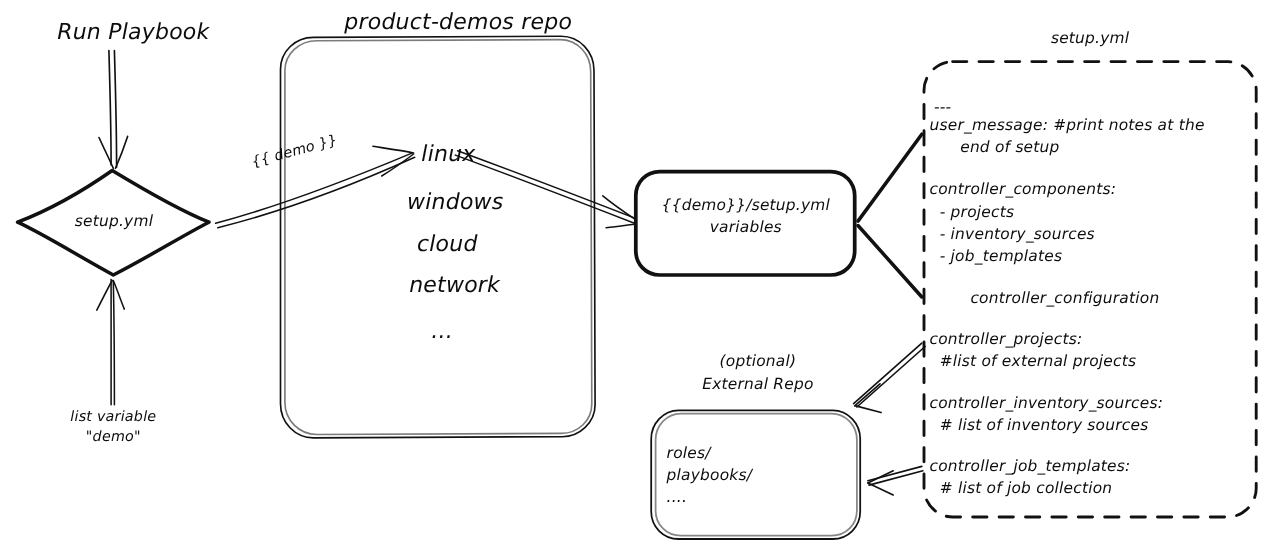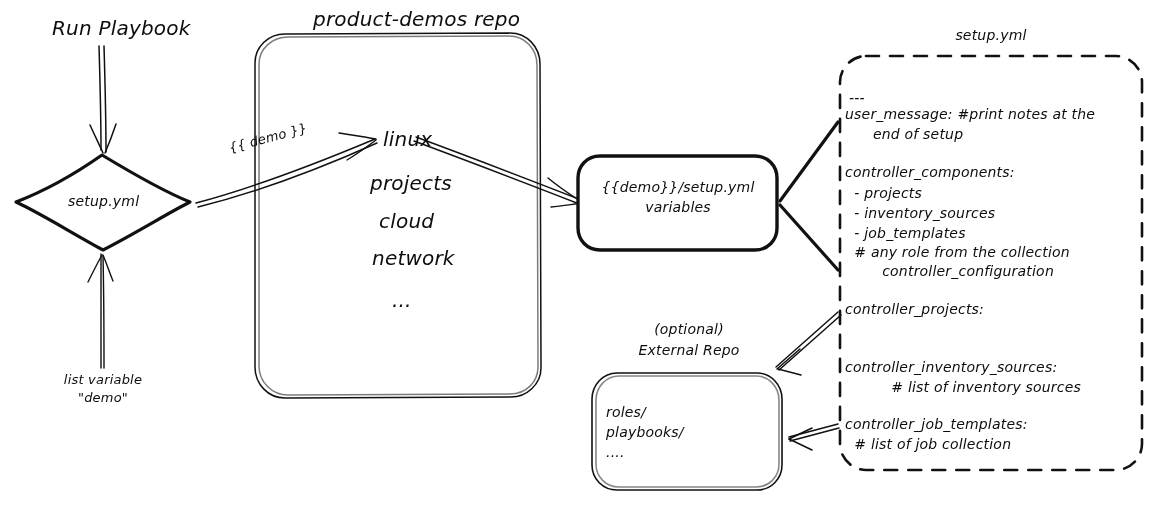--- a/index.html
+++ b/index.html
@@ -105,21 +105,21 @@
   <div class="lbl t15 center" style="left:52px;top:15px;width:110px;">Run Playbook</div>
 
   <div class="lbl t14" style="left:68px;top:192px;">setup.yml</div>
 
   <div class="lbl t13 center" style="left:42px;top:371px;width:122px;">list variable</div>
   <div class="lbl t13 center" style="left:42px;top:389px;width:122px;">"demo"</div>
 
   <div class="lbl t15 center" style="left:313px;top:6px;width:185px;">product-demos repo</div>
 
   <div class="lbl t15" style="left:383px;top:126px;">linux</div>
-  <div class="lbl t15" style="left:370px;top:170px;">projects</div>
+  <div class="lbl t15" style="left:370px;top:170px;">windows</div>
   <div class="lbl t15" style="left:379px;top:208px;">cloud</div>
   <div class="lbl t15" style="left:372px;top:245px;">network</div>
   <div class="lbl t15" style="left:392px;top:287px;">...</div>
 
   <div class="lbl t13" style="left:227px;top:140px;transform:rotate(-15deg);transform-origin:left top;">{{ demo }}</div>
 
   <div class="lbl t14 center" style="left:588px;top:198px;width:180px;">variables</div>
   <div class="lbl t14 center" style="left:588px;top:178px;width:180px;">{{demo}}/setup.yml</div>
 
   <div class="lbl t14 center" style="left:614px;top:320px;width:150px;">(optional)</div>
@@ -131,21 +131,21 @@
 
   <div class="lbl t14 center" style="left:921px;top:26px;width:140px;">setup.yml</div>
 
   <div class="lbl t14" style="left:849px;top:89px;">---</div>
   <div class="lbl t14" style="left:845px;top:105px;">user_message: #print notes at the</div>
   <div class="lbl t14" style="left:845px;top:125px;">      end of setup</div>
   <div class="lbl t14" style="left:845px;top:163px;">controller_components:</div>
   <div class="lbl t14" style="left:845px;top:184px;">  - projects</div>
   <div class="lbl t14" style="left:845px;top:204px;">  - inventory_sources</div>
   <div class="lbl t14" style="left:845px;top:224px;">  - job_templates</div>
-  <div class="lbl t14" style="left:845px;top:243px;">  # any role from the collection</div>
   <div class="lbl t14" style="left:845px;top:262px;">        controller_configuration</div>
   <div class="lbl t14" style="left:845px;top:300px;">controller_projects:</div>
+  <div class="lbl t14" style="left:845px;top:320px;">  #list of external projects</div>
   <div class="lbl t14" style="left:845px;top:358px;">controller_inventory_sources:</div>
-  <div class="lbl t14" style="left:882px;top:378px;text-align:right;">  # list of inventory sources</div>
+  <div class="lbl t14" style="left:845px;top:378px;text-align:right;">  # list of inventory sources</div>
   <div class="lbl t14" style="left:845px;top:415px;">controller_job_templates:</div>
   <div class="lbl t14" style="left:845px;top:435px;">  # list of job collection</div>
 
 </div>
 
 </body></html>

